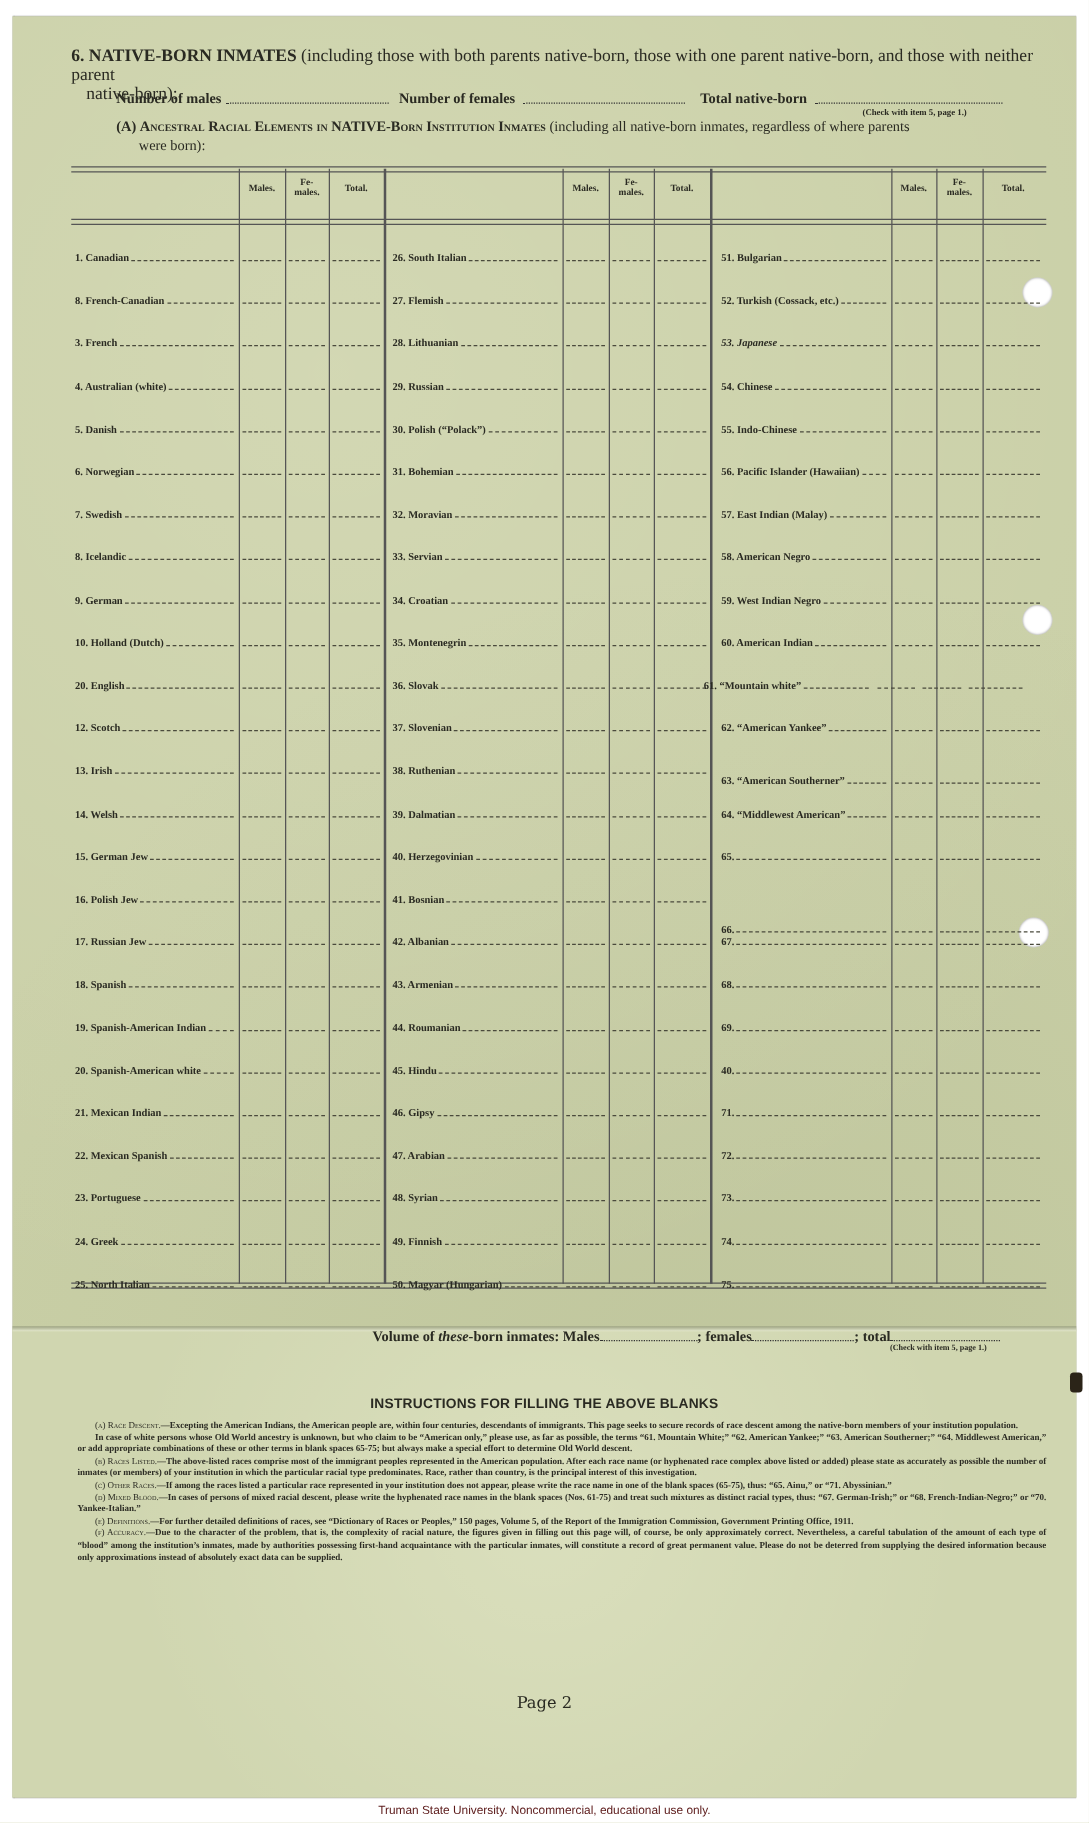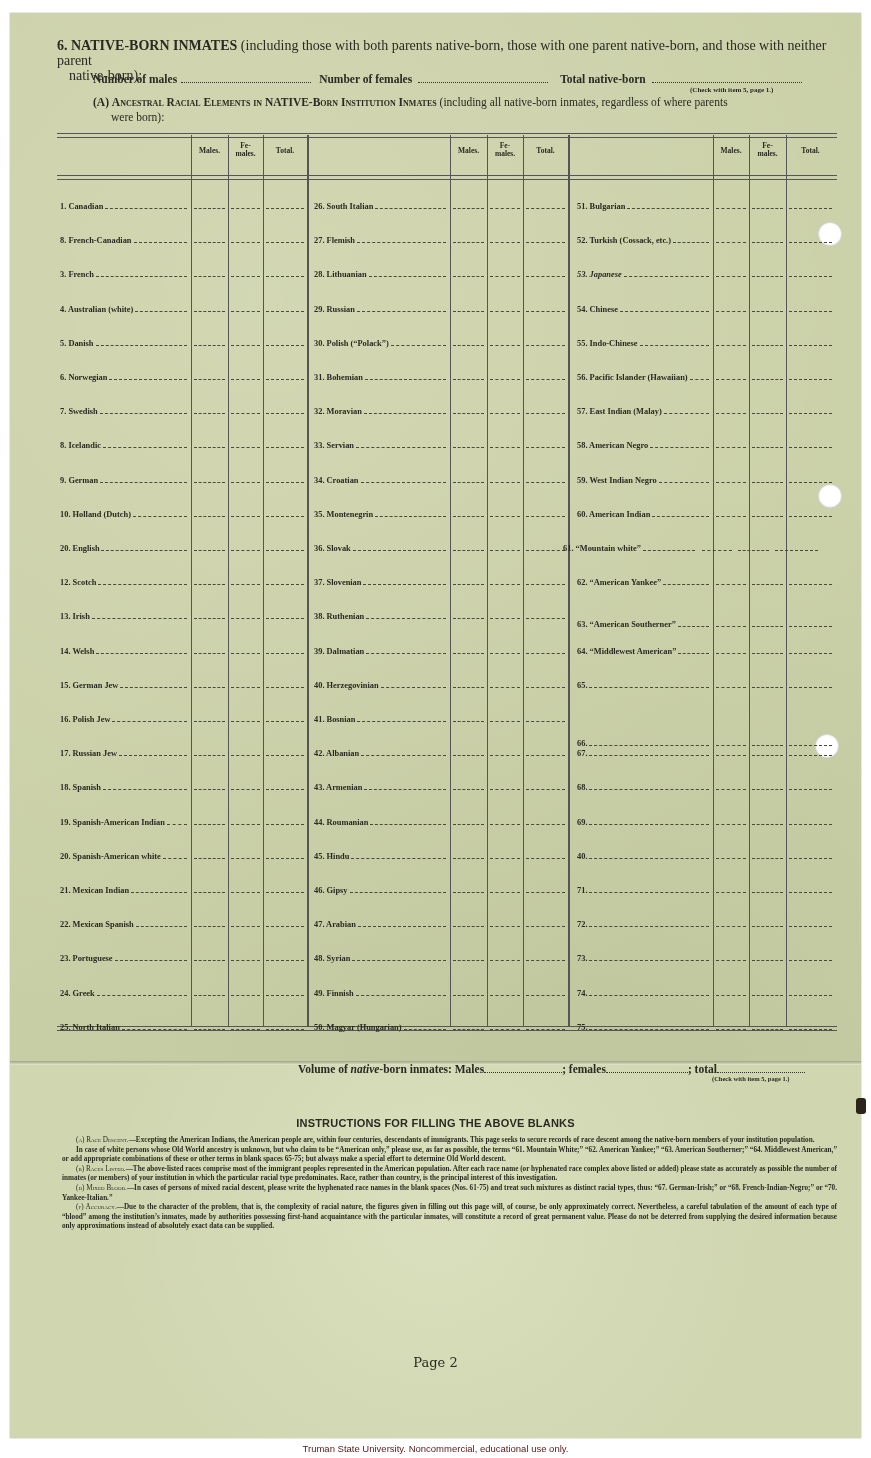--- a/index.html
+++ b/index.html
@@ -625,27 +625,29 @@
     <div class="row" style="left: 520px; top: 884.8px; width: 258px;">
       <span class="lbl">75.</span>
       <span class="lead" style="left: 12px; width: 120px;"></span>
       <span class="cell" style="left: 139px; width: 30px;"></span>
       <span class="cell" style="left: 175px; width: 31px;"></span>
       <span class="cell" style="left: 212px; width: 43px;"></span>
     </div>
   </div>
 
 <div class="summary">
-  <span>Volume of </span><i>native</i><span>-born inmates: Males</span><span class="dots" style="width:78px"></span><span>; females</span><span class="dots" style="width:82px"></span><span>; total</span><span class="dots" style="width:88px"></span>
+  <span>Volume of </span><i>these</i><span>-born inmates: Males</span><span class="dots" style="width:78px"></span><span>; females</span><span class="dots" style="width:82px"></span><span>; total</span><span class="dots" style="width:88px"></span>
 </div>
 <div class="check2">(Check with item 5, page 1.)</div>
 
 <div class="instr-title">INSTRUCTIONS FOR FILLING THE ABOVE BLANKS</div>
 <div class="instr" id="instr">
     <p><span class="sc">(a) Race Descent.</span><span>—Excepting the American Indians, the American people are, within four centuries, descendants of immigrants.  This page seeks to secure records of race descent among the native-born members of your institution population.</span></p>
     <p><span>In case of white persons whose Old World ancestry is unknown, but who claim to be “American only,” please use, as far as possible, the terms “61. Mountain White;” “62. American Yankee;” “63. American Southerner;” “64. Middlewest American,” or add appropriate combinations of these or other terms in blank spaces 65-75; but always make a special effort to determine Old World descent.</span></p>
     <p><span class="sc">(b) Races Listed.</span><span>—The above-listed races comprise most of the immigrant peoples represented in the American population.  After each race name (or hyphenated race complex above listed or added) please state as accurately as possible the number of inmates (or members) of your institution in which the particular racial type predominates.  Race, rather than country, is the principal interest of this investigation.</span></p>
+    <p><span class="sc">(c) Other Races.</span><span>—If among the races listed a particular race represented in your institution does not appear, please write the race name in one of the blank spaces (65-75), thus: “65. Ainu,” or “71. Abyssinian.”</span></p>
     <p><span class="sc">(d) Mixed Blood.</span><span>—In cases of persons of mixed racial descent, please write the hyphenated race names in the blank spaces (Nos. 61-75) and treat such mixtures as distinct racial types, thus: “67. German-Irish;” or “68. French-Indian-Negro;” or “70. Yankee-Italian.”</span></p>
+    <p><span class="sc">(e) Definitions.</span><span>—For further detailed definitions of races, see “Dictionary of Races or Peoples,” 150 pages, Volume 5, of the Report of the Immigration Commission, Government Printing Office, 1911.</span></p>
     <p><span class="sc">(f) Accuracy.</span><span>—Due to the character of the problem, that is, the complexity of racial nature, the figures given in filling out this page will, of course, be only approximately correct.  Nevertheless, a careful tabulation of the amount of each type of “blood” among the institution’s inmates, made by authorities possessing first-hand acquaintance with the particular inmates, will constitute a record of great permanent value.  Please do not be deterred from supplying the desired information because only approximations instead of absolutely exact data can be supplied.</span></p>
   </div>
 
 <div class="pagenum">Page 2</div>
 <div class="credit">Truman State University.  Noncommercial, educational use only.</div>
 
 </body></html>

